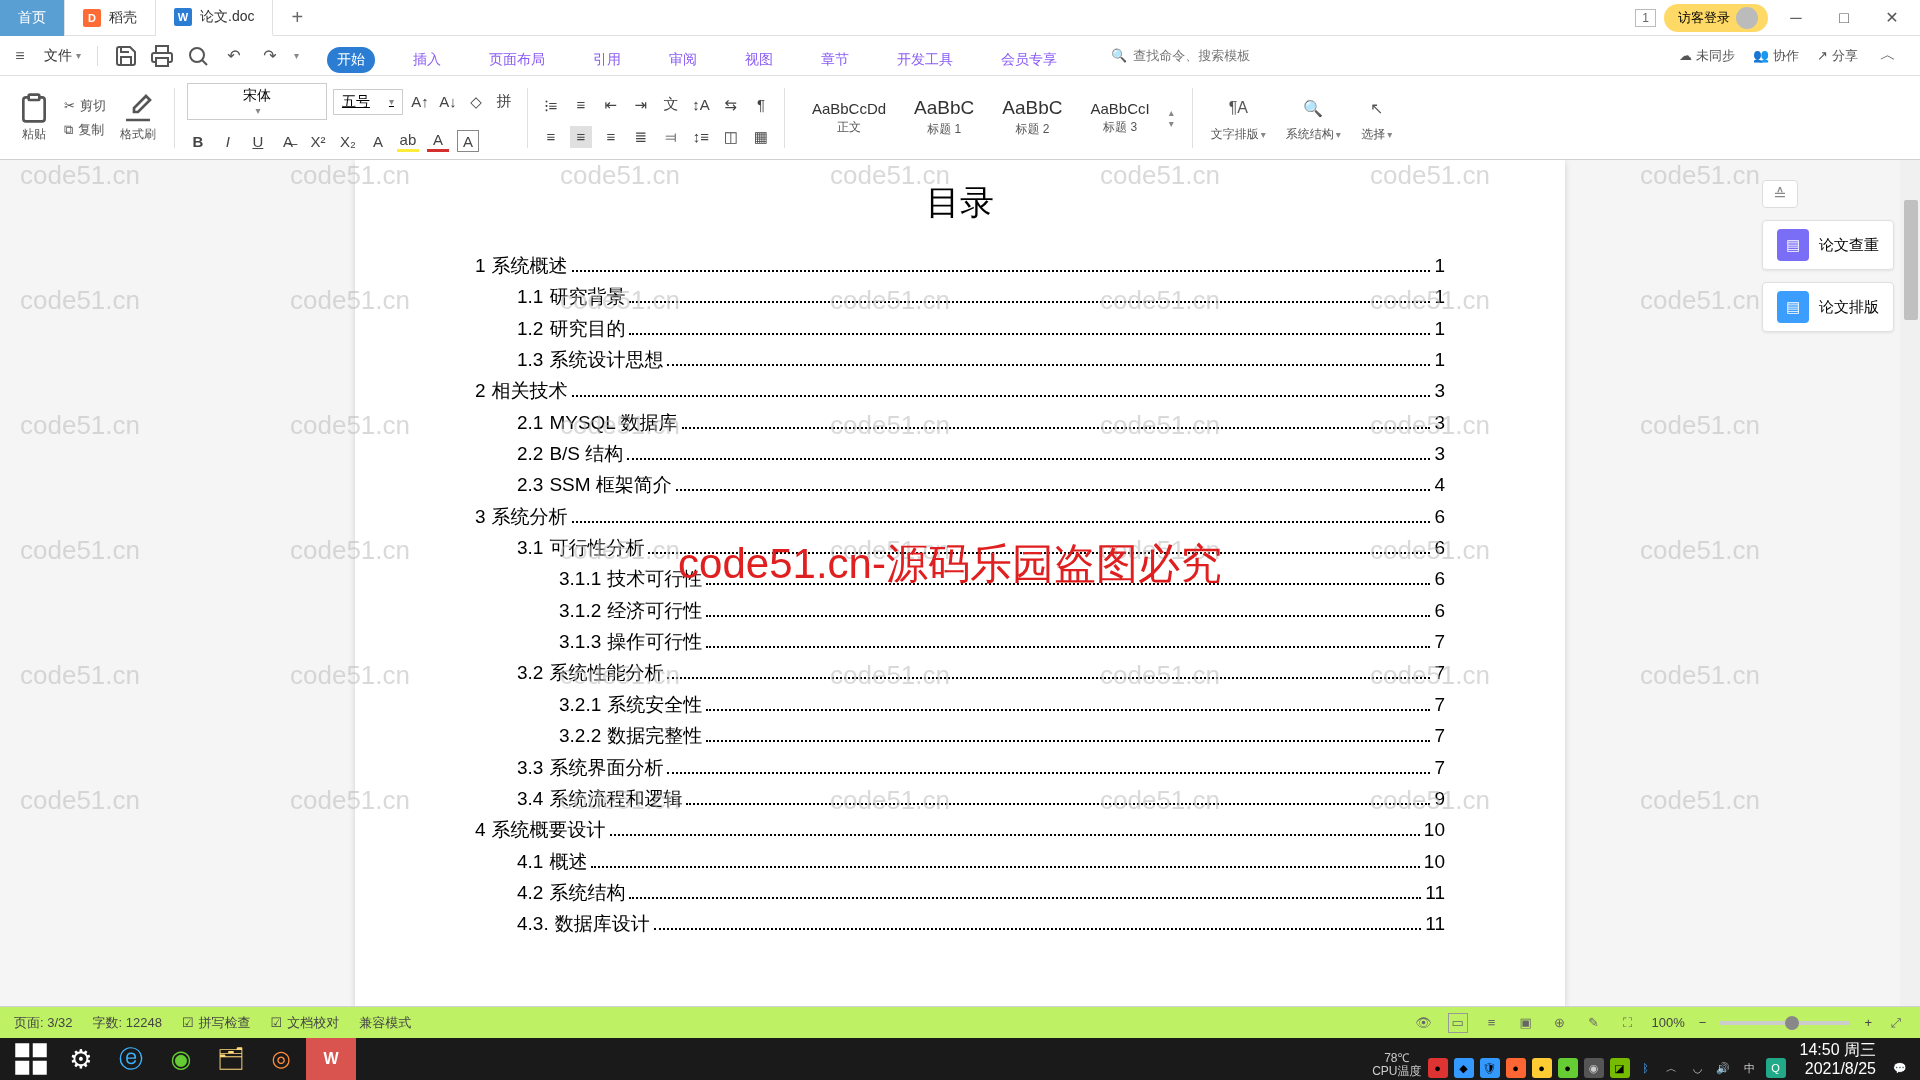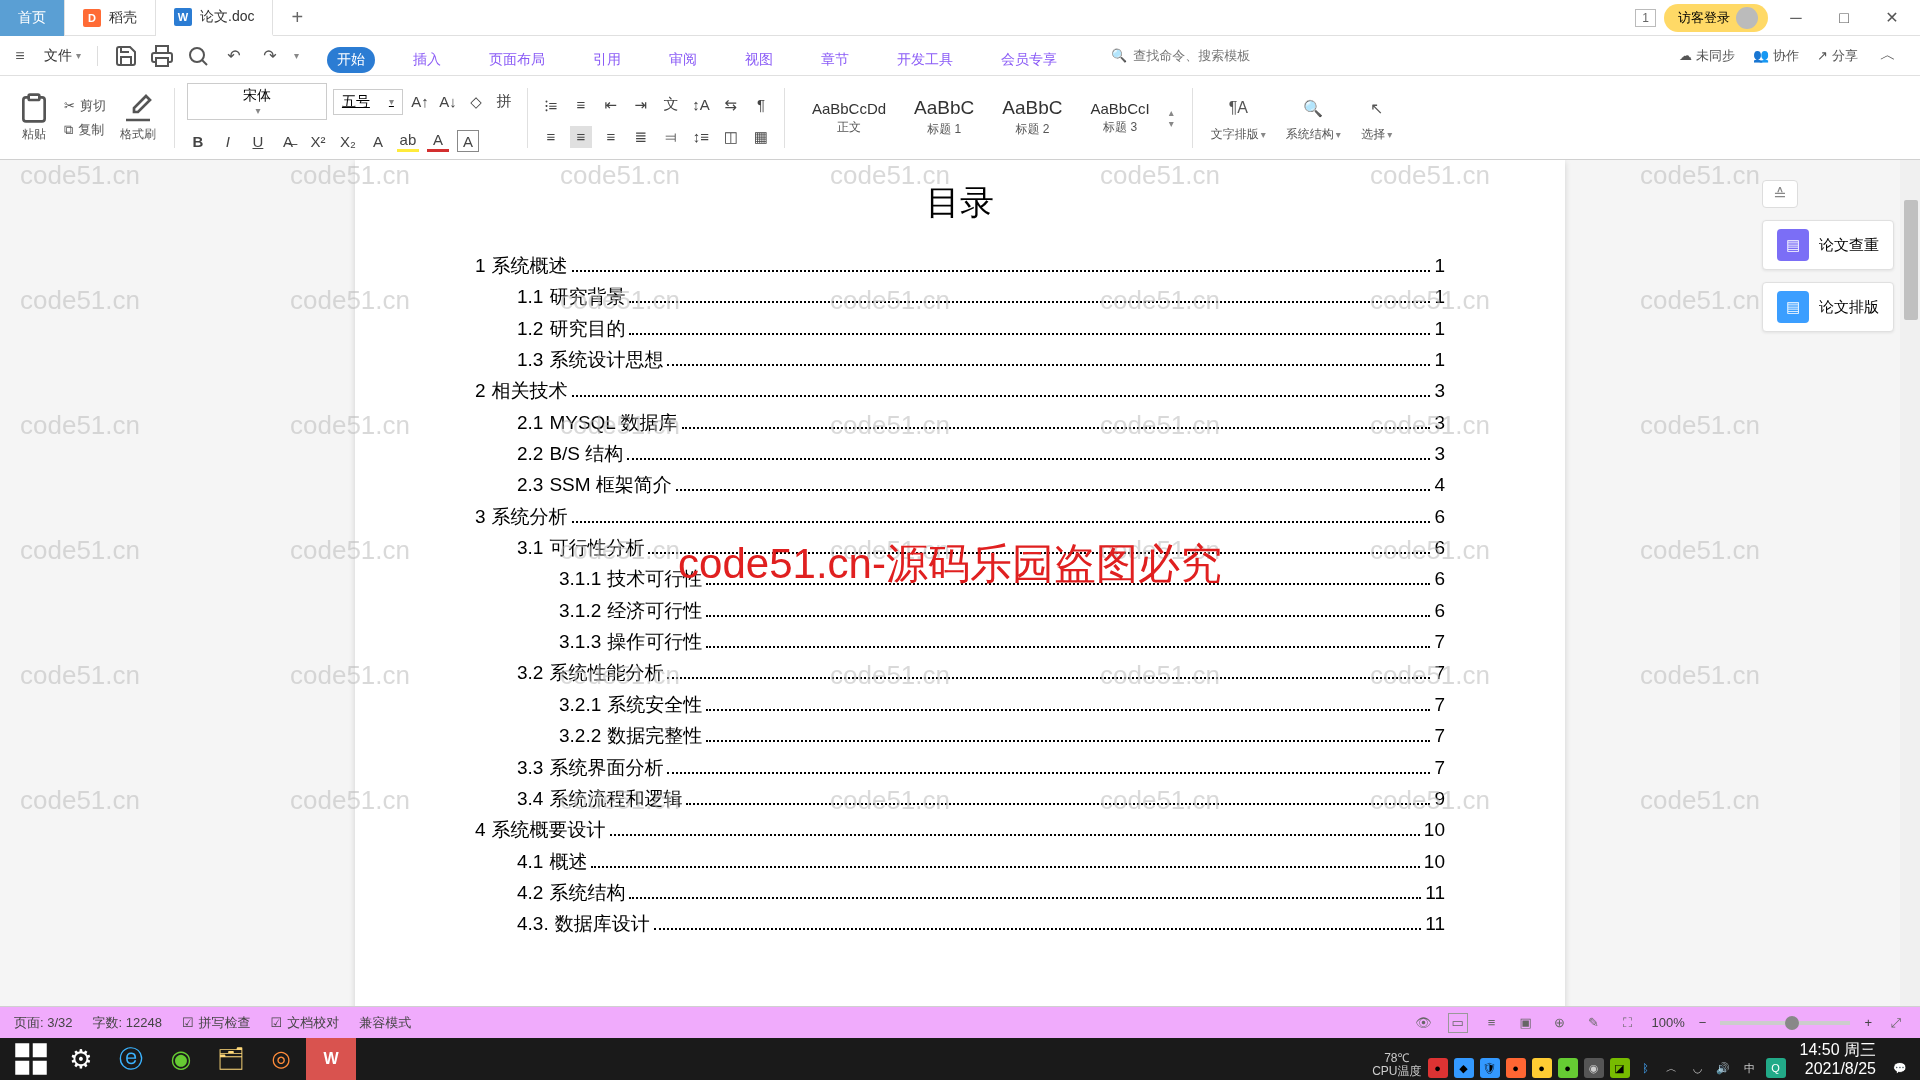--- a/index.html
+++ b/index.html
@@ -80,21 +80,21 @@
 
 .vscroll { position: absolute; right: 0; top: 160px; bottom: 42px; width: 18px; background: #f0f0f0; }
 .vthumb { position: absolute; left: 2px; right: 2px; top: 40px; height: 120px; background: #c0c0c0; border-radius: 2px; }
 
 
 .wm { position: absolute; top: 160px; left: 0; right: 20px; bottom: 42px; pointer-events: none; z-index: 5; }
 .wm-text { position: absolute; color: #bbb; font-size: 26px; opacity: .55; text-align: right; }
 .wm-center { position: absolute; left: 50%; top: 46%; transform: translate(-50%, -50%); color: #e02020; font-size: 42px; font-weight: 500; white-space: nowrap; }
 
 
-.statusbar { position: absolute; bottom: 42px; left: 0; right: 0; height: 32px; background: #f0abfc; border-top: 1px solid #d0d0d0; display: flex; align-items: center; padding: 0 14px; gap: 20px; font-size: 13px; color: #444; }
+.statusbar { position: absolute; bottom: 42px; left: 0; right: 0; height: 32px; background: #bef264; border-top: 1px solid #d0d0d0; display: flex; align-items: center; padding: 0 14px; gap: 20px; font-size: 13px; color: #444; }
 .sb-item { display: flex; align-items: center; gap: 5px; cursor: pointer; }
 .sb-right { margin-left: auto; display: flex; align-items: center; gap: 14px; }
 .sb-icon { width: 20px; height: 20px; display: flex; align-items: center; justify-content: center; color: #666; }
 .zoom-slider { width: 130px; height: 4px; background: #ccc; position: relative; }
 .zoom-knob { position: absolute; left: 50%; top: -5px; width: 14px; height: 14px; border-radius: 50%; background: #888; }
 
 
 .taskbar { position: absolute; bottom: 0; left: 0; right: 0; height: 42px; background: #1a1a1a; display: flex; align-items: center; padding: 0 6px; }
 .tb-btn { width: 50px; height: 42px; display: flex; align-items: center; justify-content: center; color: #fff; cursor: pointer; }
 .tb-tray { margin-left: auto; display: flex; align-items: flex-end; gap: 6px; padding-right: 4px; }

